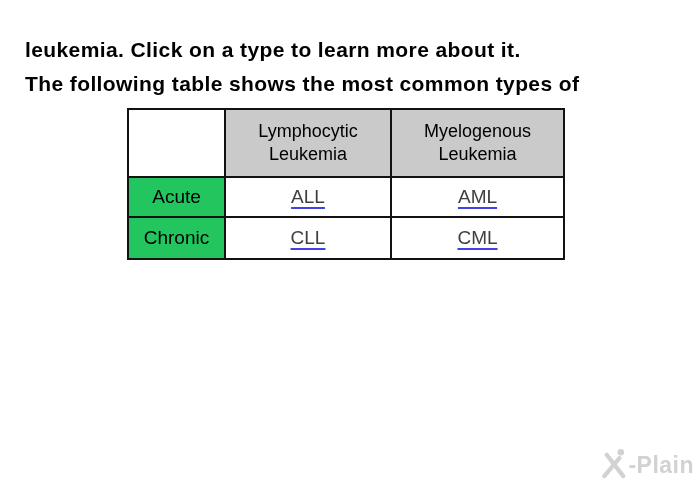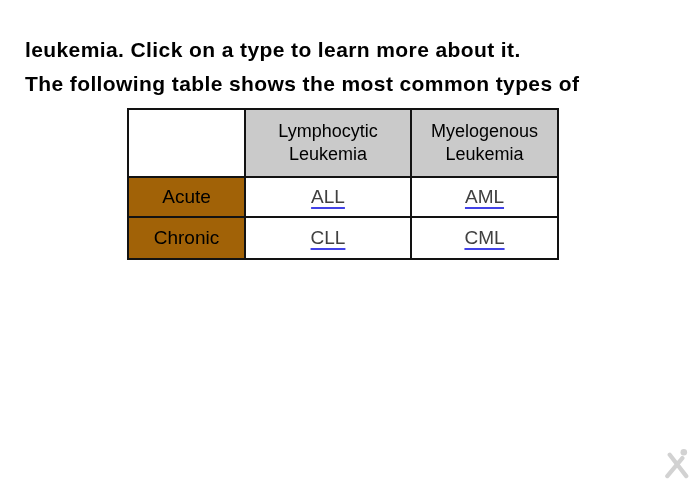--- a/index.html
+++ b/index.html
@@ -51,25 +51,25 @@
     background: transparent;
   }
   th.colhead {
     background: #cacaca;
     font-weight: normal;
     font-size: 18px;
     line-height: 23px;
     width: 166px;
     height: 68px;
   }
-  th.colhead.last { width: 147px; }
+  th.colhead.last { width: 173px; }
   td.rowhead {
-    background: #a16207;
+    background: #22c55e;
     font-size: 19px;
-    width: 117px;
+    width: 97px;
   }
   tr.data-row-1 { height: 40px; }
   tr.data-row-2 { height: 42px; }
   td.cell { background: #ffffff; font-size: 19px; }
   a.type-link {
     color: #404040;
     text-decoration: underline;
     text-decoration-color: #4141e6;
     text-decoration-thickness: 2px;
     text-underline-offset: 4px;
@@ -138,15 +138,16 @@
     </tr>
   </tbody>
     </table>
 
   <div class="logo">
     <svg viewBox="0 0 34 34" aria-hidden="true">
       <path d="M9 9 L26 31" stroke="#d2d2d2" stroke-width="4.4" stroke-linecap="round" fill="none"></path>
       <path d="M6.5 31 L22 12.5" stroke="#d2d2d2" stroke-width="4.4" stroke-linecap="round" fill="none"></path>
       <circle cx="23.5" cy="6.5" r="3.4" fill="#d2d2d2"></circle>
     </svg>
+    <span class="logo-text">-Plain</span>
   </div>
 
 </div>
 
 </body></html>

